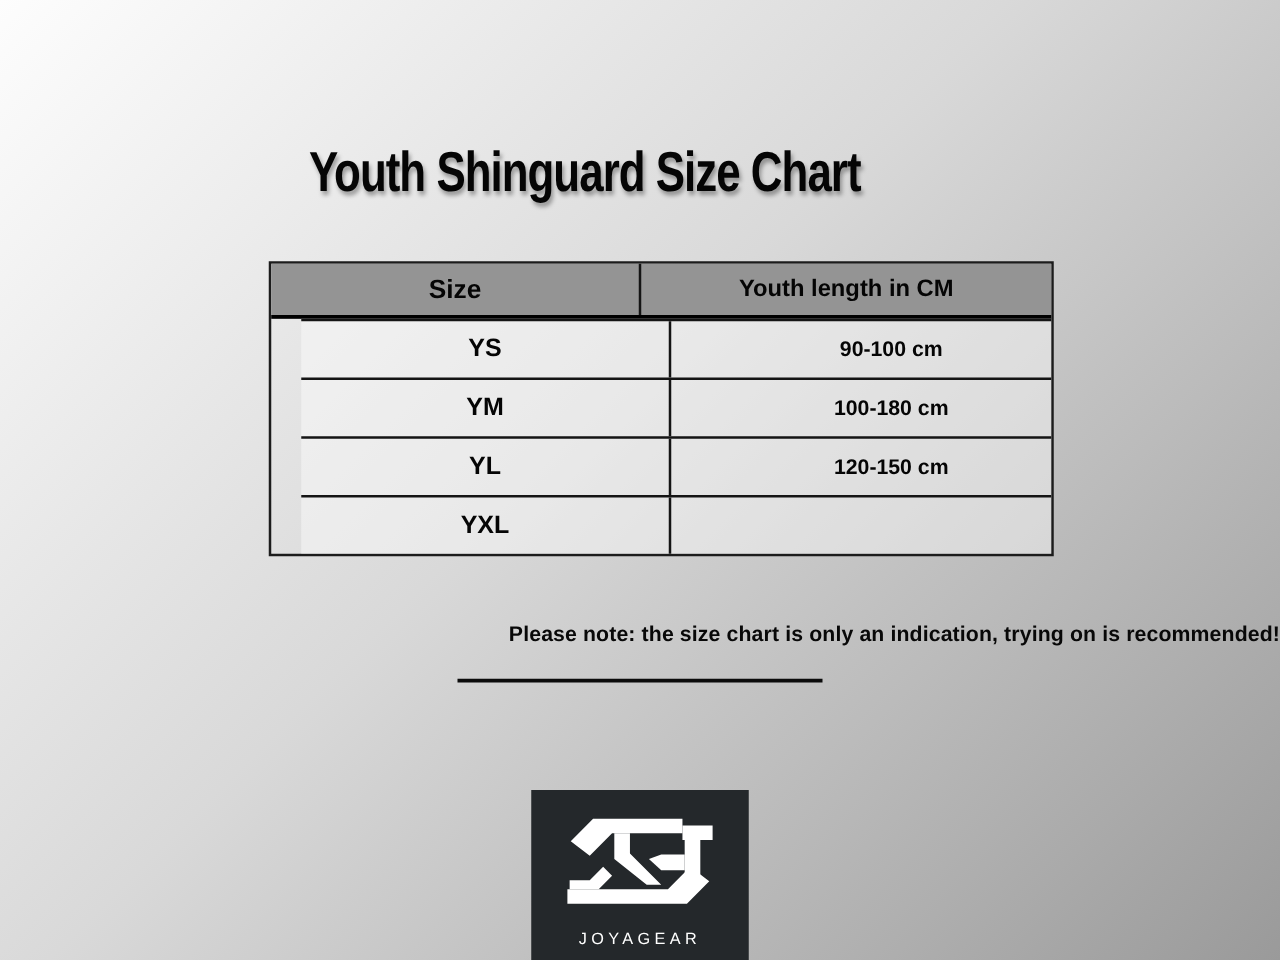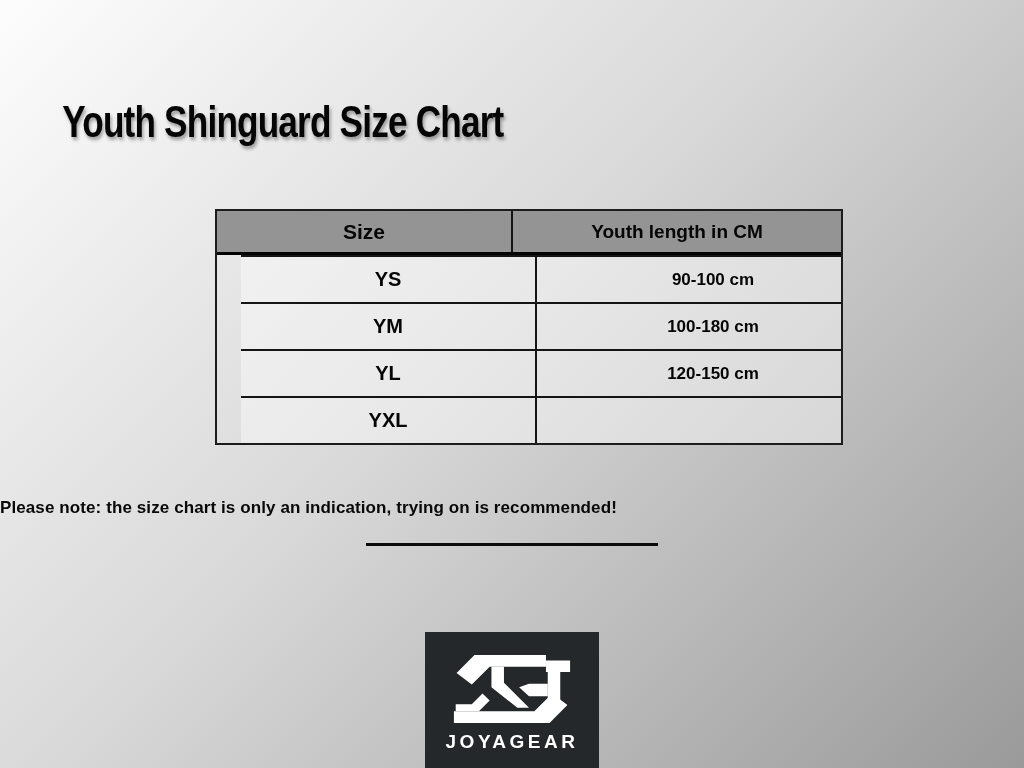--- a/index.html
+++ b/index.html
@@ -5,21 +5,22 @@
   html,body{margin:0;padding:0;}
   .page{
     position:relative;
     width:1024px;height:768px;
     background:linear-gradient(135deg,#fdfdfd 0%,#d9d9d9 45%,#9a9a9a 100%);
     font-family:"Liberation Sans",sans-serif;
     overflow:hidden;
   }
   
   .title-wrap{
-    position:absolute;top:96px;left:0;width:936px;
+    position:absolute;top:112px;left:0;width:936px;
+    text-align:center;
   }
   .title-text{
     display:inline-block;
     font-size:45px;font-weight:700;color:#050505;
     letter-spacing:-1px;white-space:nowrap;
     transform:scaleX(0.78);transform-origin:center;
     text-shadow:2px 3px 4px rgba(0,0,0,0.35);
   }
   
   .size-table{
@@ -44,38 +45,38 @@
   }
   .t-col1{flex:0 0 296px;border-right:2px solid #141414;}
   .t-col2{flex:1 1 auto;}
   .t-head .t-col1{font-size:21px;}
   .t-head .t-col2{font-size:19px;}
   .t-body-row .t-col1{font-size:20px;}
   .t-body-row .t-col2{font-size:17px;padding-left:48px;}
   
   .note{
     position:absolute;top:498px;left:0;width:1024px;
-    text-align:left;font-size:17px;font-weight:700;color:#080808;
+    text-align:right;font-size:17px;font-weight:700;color:#080808;
     letter-spacing:0.1px;
   }
   .divider-line{
     position:absolute;left:366px;top:543px;width:292px;height:3px;
     background:#0b0b0b;
   }
   
   .logo-box{
     position:absolute;left:425px;top:632px;width:174px;height:136px;
     background:#24282b;
     display:flex;flex-direction:column;align-items:center;
     box-sizing:border-box;padding-top:15px;
   }
   .logo-mark{width:140px;height:84px;display:block;}
   .logo-word{
-    margin-top:0;
-    color:#ffffff;font-size:19px;font-weight:700;
+    margin-top:12px;
+    color:#ffffff;font-size:13px;font-weight:400;
     letter-spacing:3.5px;white-space:nowrap;
   }
 </style>
 </head>
 <body>
 
 <div class="page">
 
   <div class="title-wrap">
     <span class="title-text">Youth Shinguard Size Chart</span>

